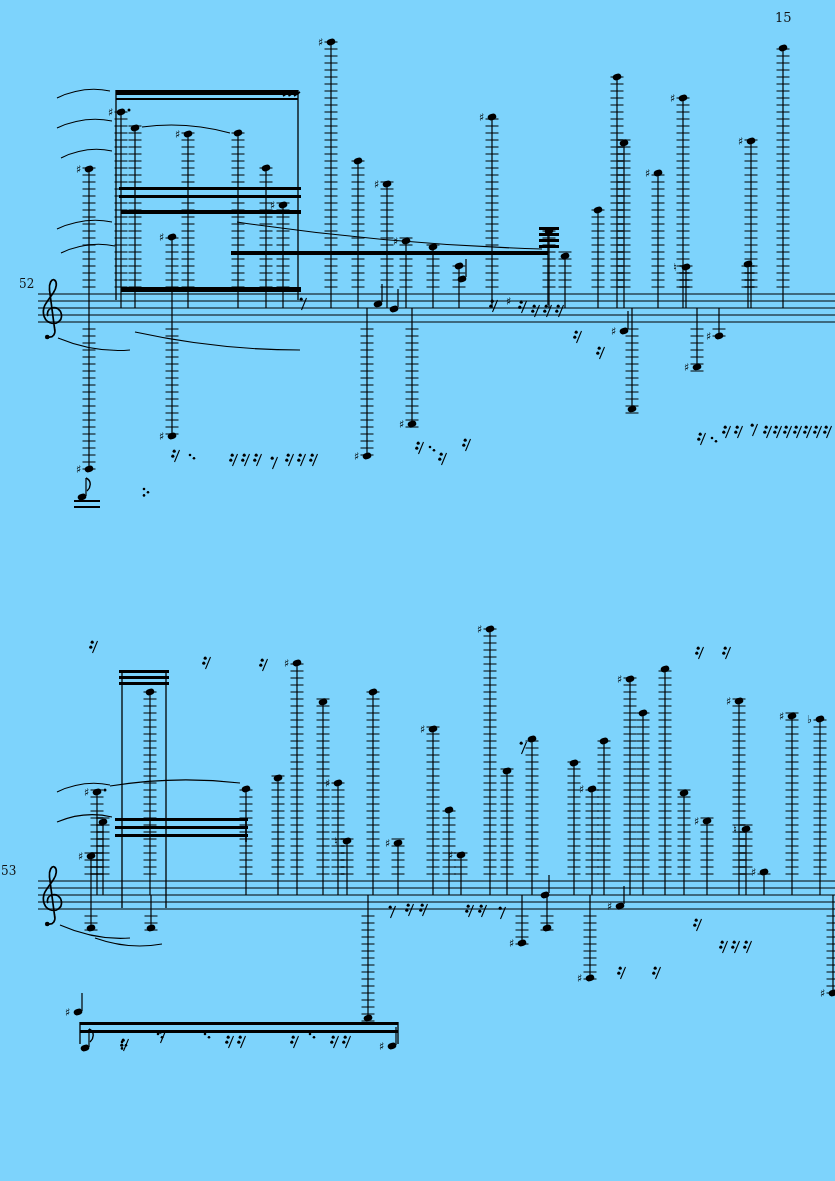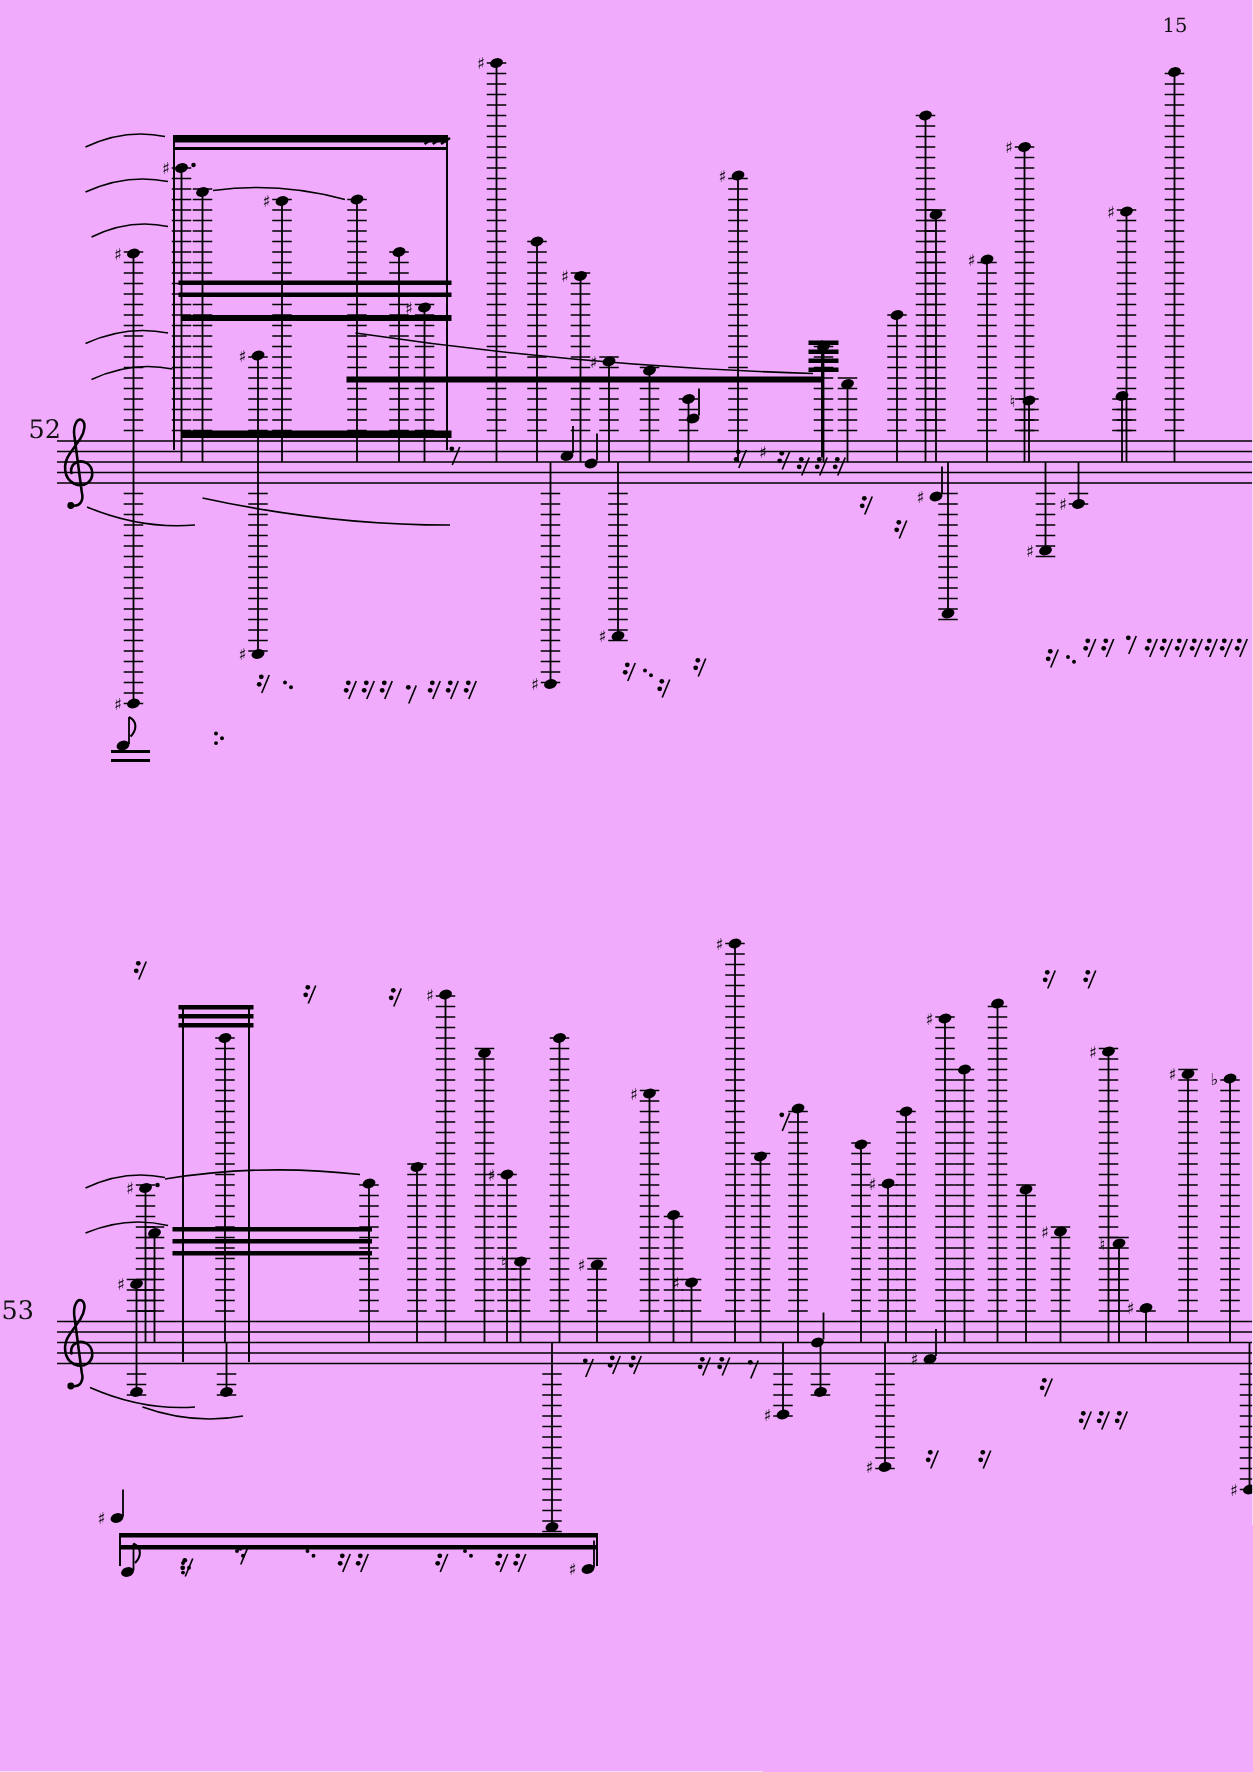--- a/index.html
+++ b/index.html
@@ -1,19 +1,19 @@
 <!DOCTYPE html>
 <html><head>
 <meta charset="utf-8">
 <style>
   html,body{margin:0;padding:0;background:#fff}
-  .page{position:relative;width:835px;height:1181px;background:#f0abfc;overflow:hidden;
+  .page{position:relative;width:835px;height:1181px;background:#7dd3fc;overflow:hidden;
         font-family:"DejaVu Serif",serif;color:#111}
   .pnum{position:absolute;left:775px;top:10px;font-size:13px}
-  .mnum{position:absolute;font-size:17px}
+  .mnum{position:absolute;font-size:12px}
   #m52{left:19px;top:277px}
   #m53{left:1px;top:864px}
   svg{position:absolute;left:0;top:0}
   svg text{font-family:"DejaVu Sans",sans-serif;fill:#000}
 </style>
 </head>
 <body>
 
 <div class="page">
   <div class="pnum">15</div>

